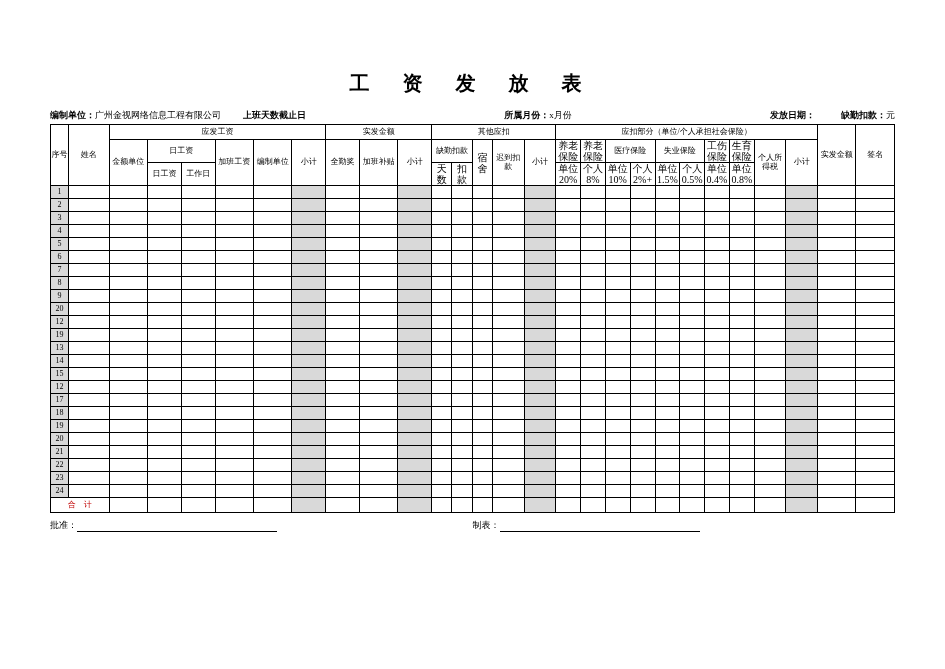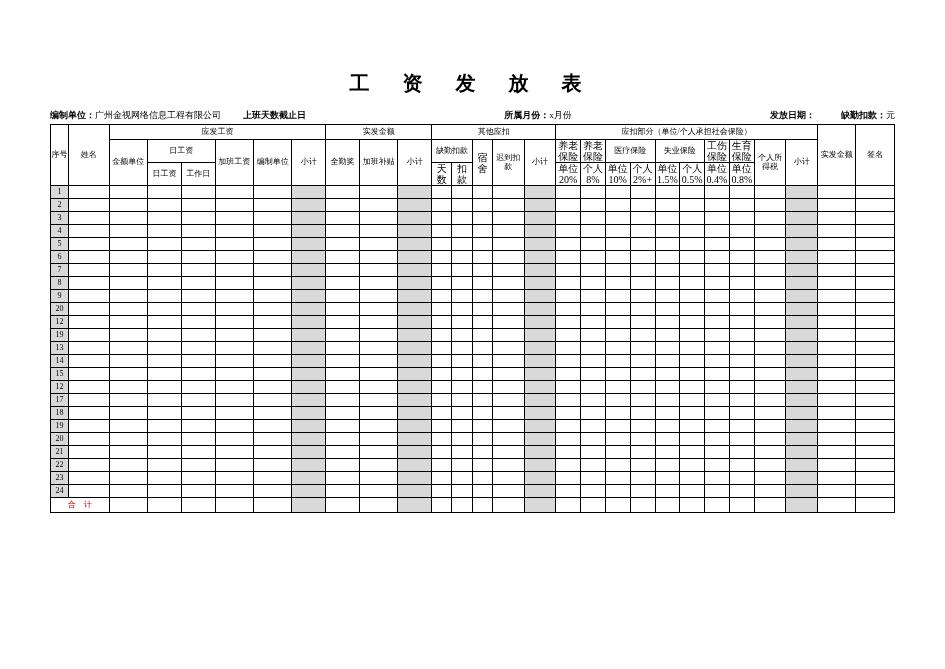--- a/index.html
+++ b/index.html
@@ -921,13 +921,21 @@
           <td></td>
           <td></td>
           <td></td>
         <td class="shade"></td>
         <td></td>
           <td></td>
       </tr>
     </tbody>
   </table>
 
+  <div class="footer-row">
+    <div class="approve">
+      <span>批准：</span><span class="line"></span>
+    </div>
+    <div>
+      <span>制表：</span><span class="line"></span>
+    </div>
+  </div>
 </div>
 
 </body></html>

